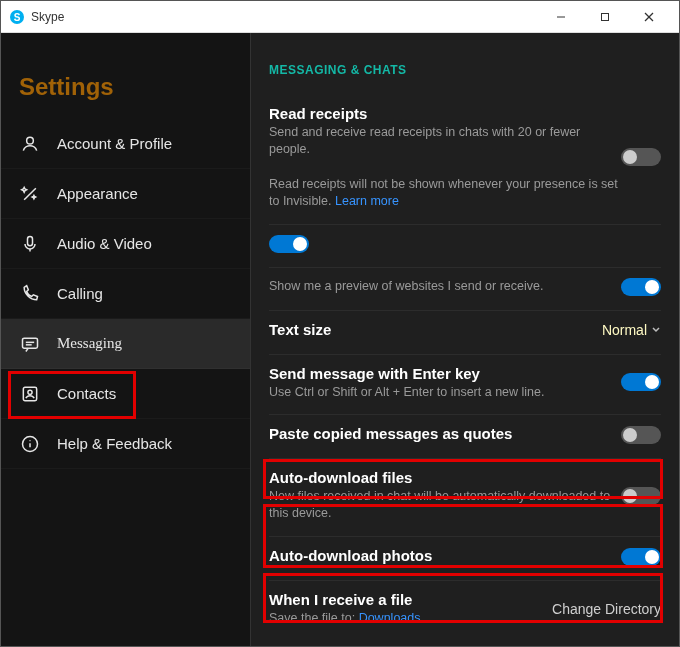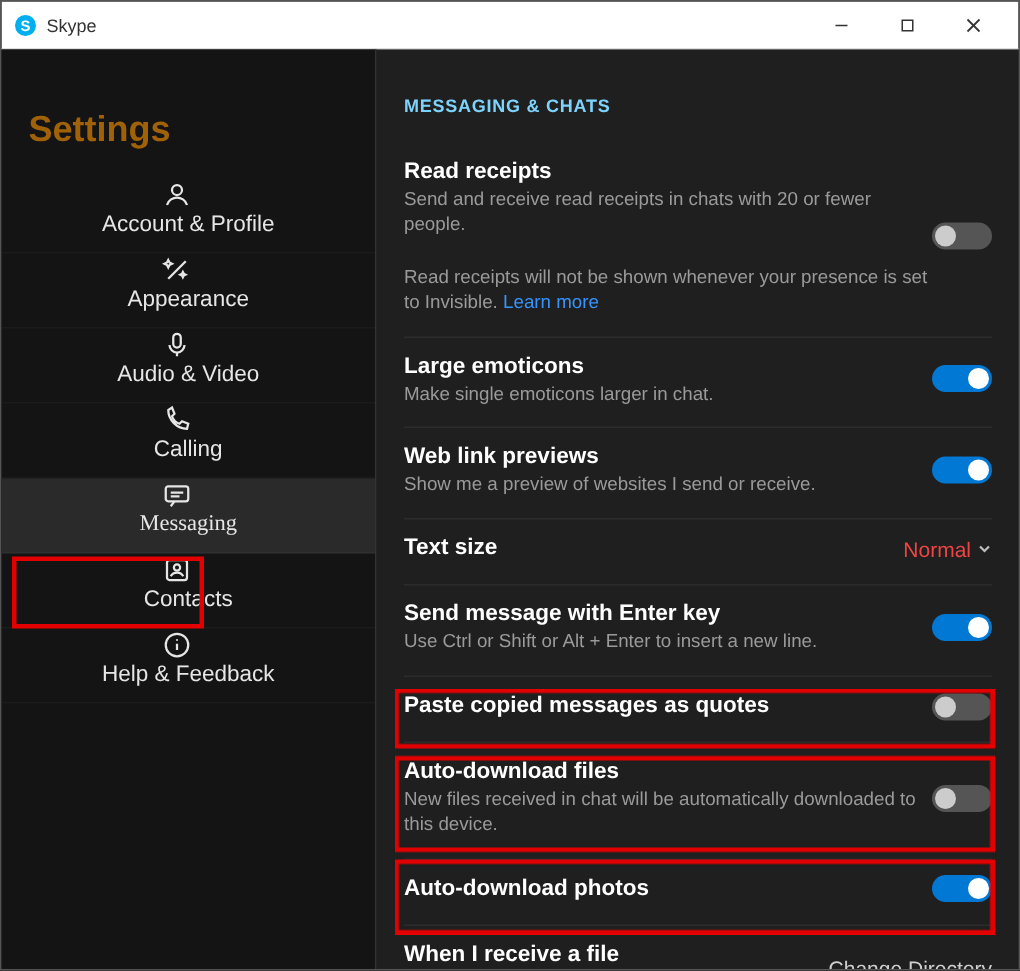--- a/index.html
+++ b/index.html
@@ -55,40 +55,39 @@
   }
   .nav-item {
     display: flex;
     align-items: center;
     height: 50px;
     padding: 0 18px;
     color: #e6e6e6;
     font-size: 15px;
     border-bottom: 1px solid rgba(255,255,255,0.03);
     cursor: pointer;
-    flex-direction: column;
   }
   .nav-item.active {
     background: #2a2a2a;
     font-family: Liberation Serif, serif;
   }
   .nav-item .nav-icon {
     width: 22px; height: 22px;
     margin-right: 16px;
     display: flex; align-items: center; justify-content: center;
   }
   .nav-item .nav-icon svg { stroke: #e6e6e6; fill: none; }
   
   .main {
     flex: 1;
     padding: 20px 18px 10px 18px;
     overflow-y: auto;
   }
   .section-header {
-    color: #7dd3fc;
+    color: #14b8a6;
     font-size: 12px;
     font-weight: 600;
     letter-spacing: 0.5px;
     margin: 10px 0 18px 0;
   }
   .row {
     padding: 10px 0 14px 0;
     border-bottom: 1px solid rgba(255,255,255,0.06);
     display: flex;
     align-items: flex-start;
@@ -130,21 +129,21 @@
     position: absolute;
     width: 14px; height: 14px;
     border-radius: 50%;
     background: #fff;
     top: 2px;
   }
   .toggle.off .knob { left: 2px; background: #ccc; }
   .toggle.on  .knob { right: 2px; }
   
   .select-like {
-    color: #ef4444;
+    color: #fef9c3;
     font-size: 14px;
     display: flex;
     align-items: center;
     gap: 4px;
   }
   .change-link {
     color: #cfcfcf;
     font-size: 14px;
     white-space: nowrap;
   }
@@ -280,34 +279,29 @@
         </div>
       </div>
       <div class="ctrl-col">
         <div class="toggle off">
             <div class="knob"></div>
           </div>
       </div>
     </div>
 
     <div class="row">
-      <div class="text-col">
-        <div class="row-title">Large emoticons</div>
-        <div class="row-sub">Make single emoticons larger in chat.</div>
-      </div>
       <div class="ctrl-col">
         <div class="toggle on">
             <div class="knob"></div>
           </div>
       </div>
     </div>
 
     <div class="row">
       <div class="text-col">
-        <div class="row-title">Web link previews</div>
         <div class="row-sub">Show me a preview of websites I send or receive.</div>
       </div>
       <div class="ctrl-col">
         <div class="toggle on">
             <div class="knob"></div>
           </div>
       </div>
     </div>
 
     <div class="row">

